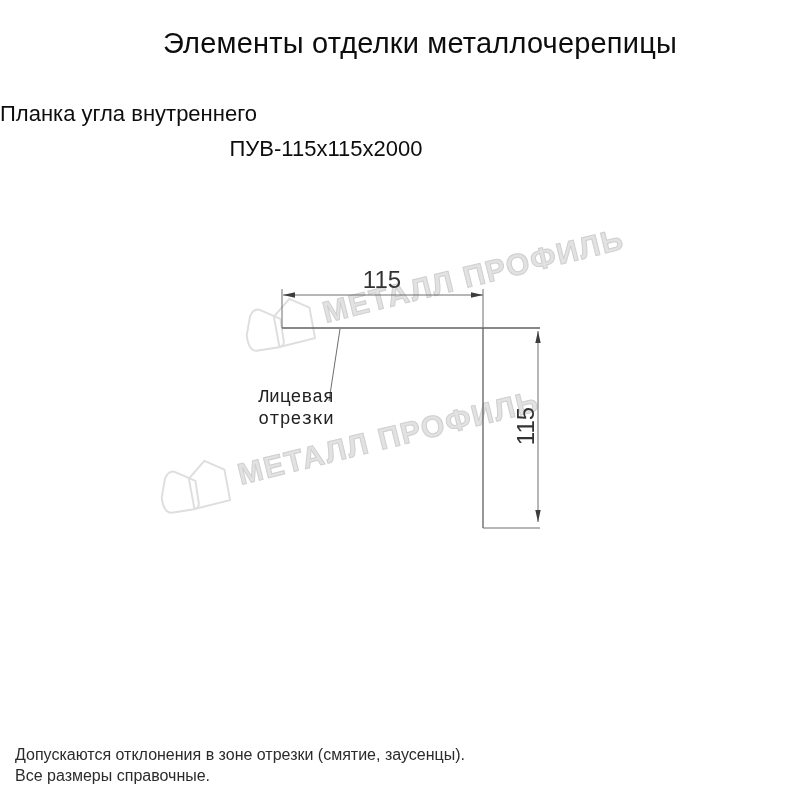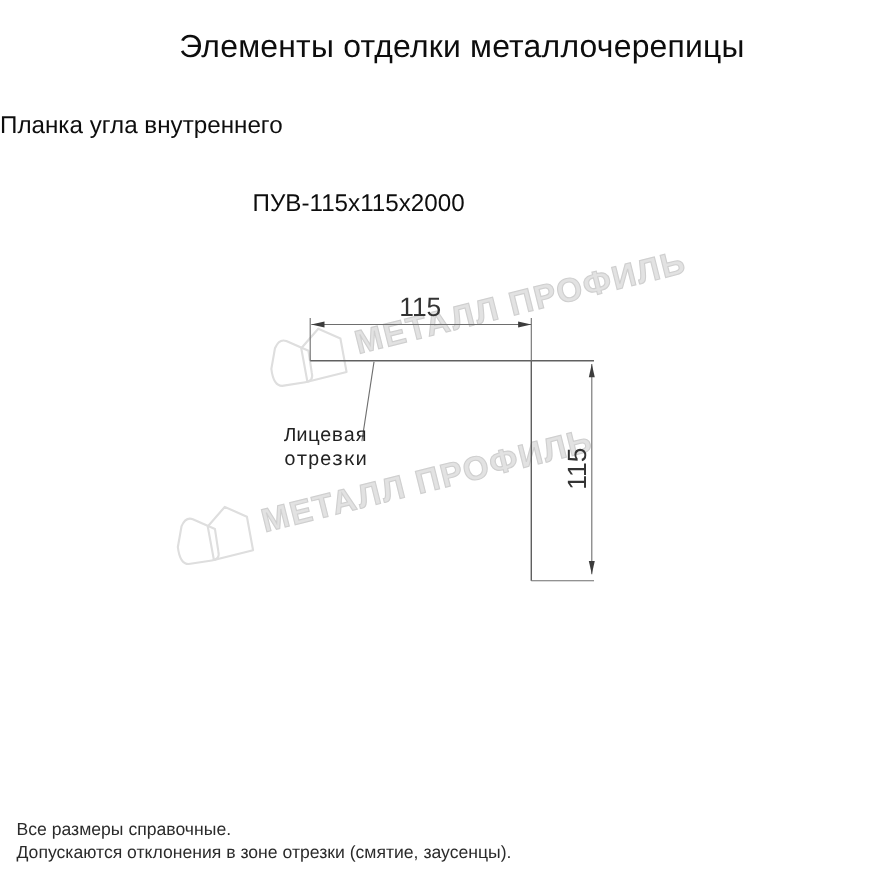--- a/index.html
+++ b/index.html
@@ -36,21 +36,20 @@
     white-space: nowrap;
   }
   .product-code {
     position: absolute;
     top: 136px; left: 0;
     width: 652px;
     text-align: center;
     font-size: 22px;
     color: #0d0d0d;
     white-space: nowrap;
-    margin-top: 36px;
   }
 
   
   .watermark {
     position: absolute;
     display: flex;
     align-items: center;
     gap: 8px;
     transform: rotate(-14deg);
     transform-origin: left center;
@@ -162,17 +161,17 @@
 
   <div class="dim-label dim-top">115</div>
   <div class="dim-label dim-right">115</div>
 
   <div class="face-label">
     <div>Лицевая</div>
     <div>отрезки</div>
   </div>
 
   <div class="footer">
+    <div>Допускаются отклонения в зоне отрезки (смятие, заусенцы).</div>
     <div>Все размеры справочные.</div>
-    <div>Допускаются отклонения в зоне отрезки (смятие, заусенцы).</div>
   </div>
 
 </div>
 
 </body></html>

